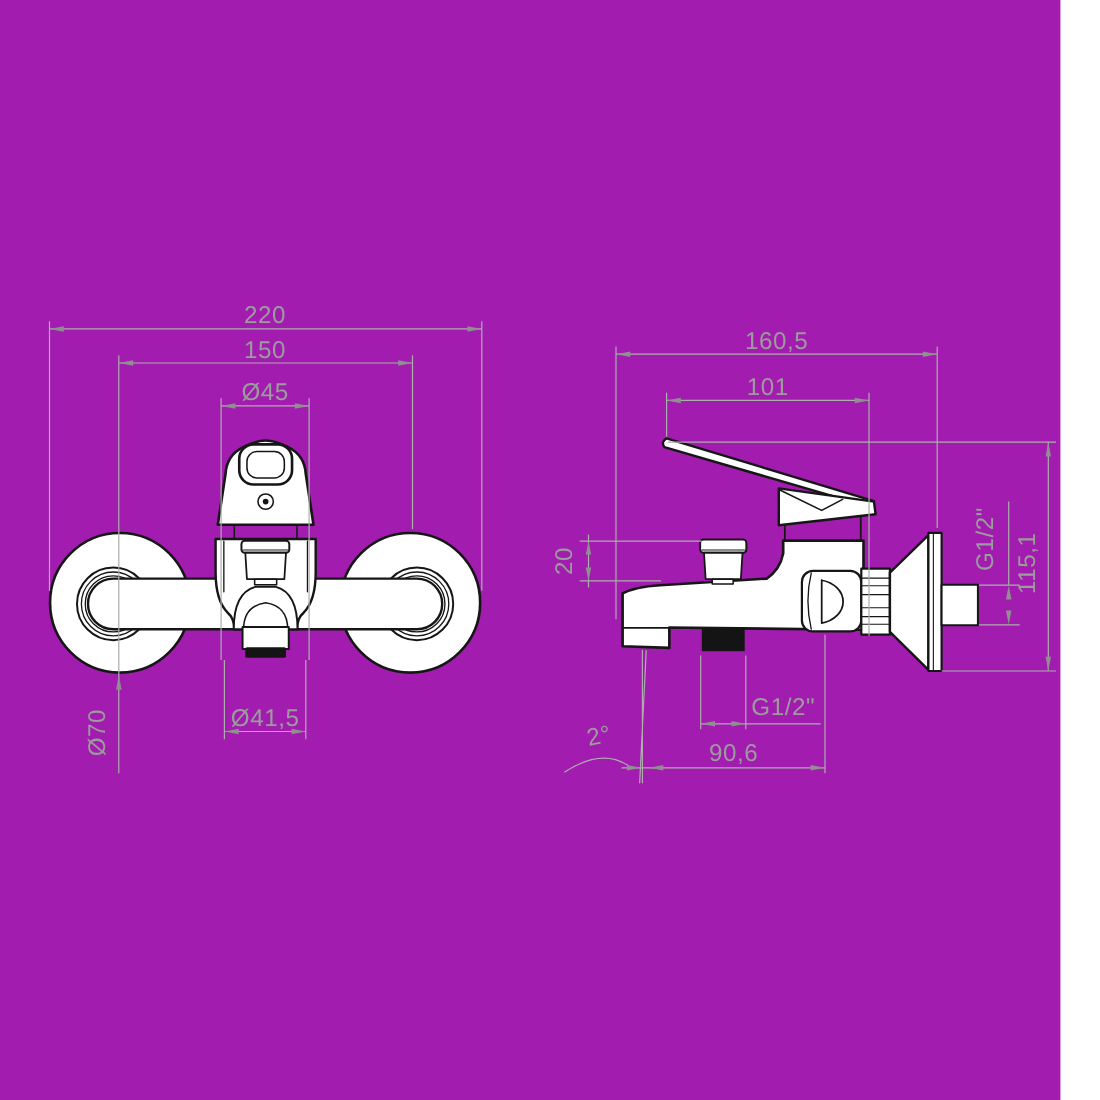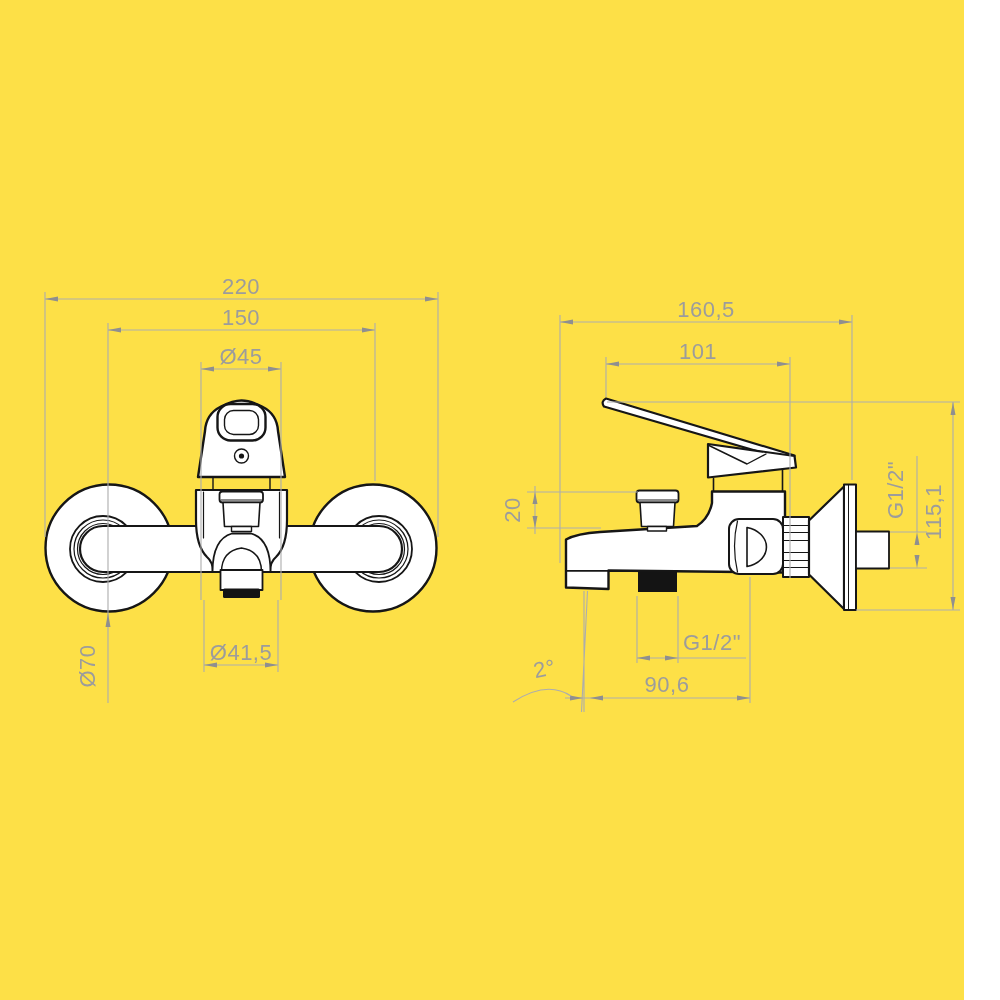--- a/index.html
+++ b/index.html
@@ -1,16 +1,16 @@
 <!DOCTYPE html>
 <html><head>
 <meta charset="utf-8">
 <style>
   html,body{margin:0;padding:0;background:#ffffff;}
-  .canvas{width:964px;height:1000px;position:relative;background:#fde047;overflow:hidden;}
+  .canvas{width:964px;height:1000px;position:relative;background:#a21caf;overflow:hidden;}
   svg{display:block;}
   .ln{fill:none;stroke:#161616;stroke-linecap:round;stroke-linejoin:round;}
   .fw{fill:#ffffff;stroke:#161616;stroke-linecap:round;stroke-linejoin:round;}
   .blk{fill:#141414;stroke:none;}
   .w24{stroke-width:2.4}.w22{stroke-width:2.2}.w20{stroke-width:2}.w18{stroke-width:1.8}
   .w16{stroke-width:1.6}.w14{stroke-width:1.4}.w12{stroke-width:1.2}.w11{stroke-width:1.1}.w10{stroke-width:1}
   .dim{fill:none;stroke:#adadad;stroke-width:1.1;}
   .arr{fill:#8f8f8f;stroke:none;}
   .dim-text{font-family:"Liberation Sans",sans-serif;font-size:22px;fill:#9c9c9c;letter-spacing:0.5px;text-anchor:middle;}
 </style>

